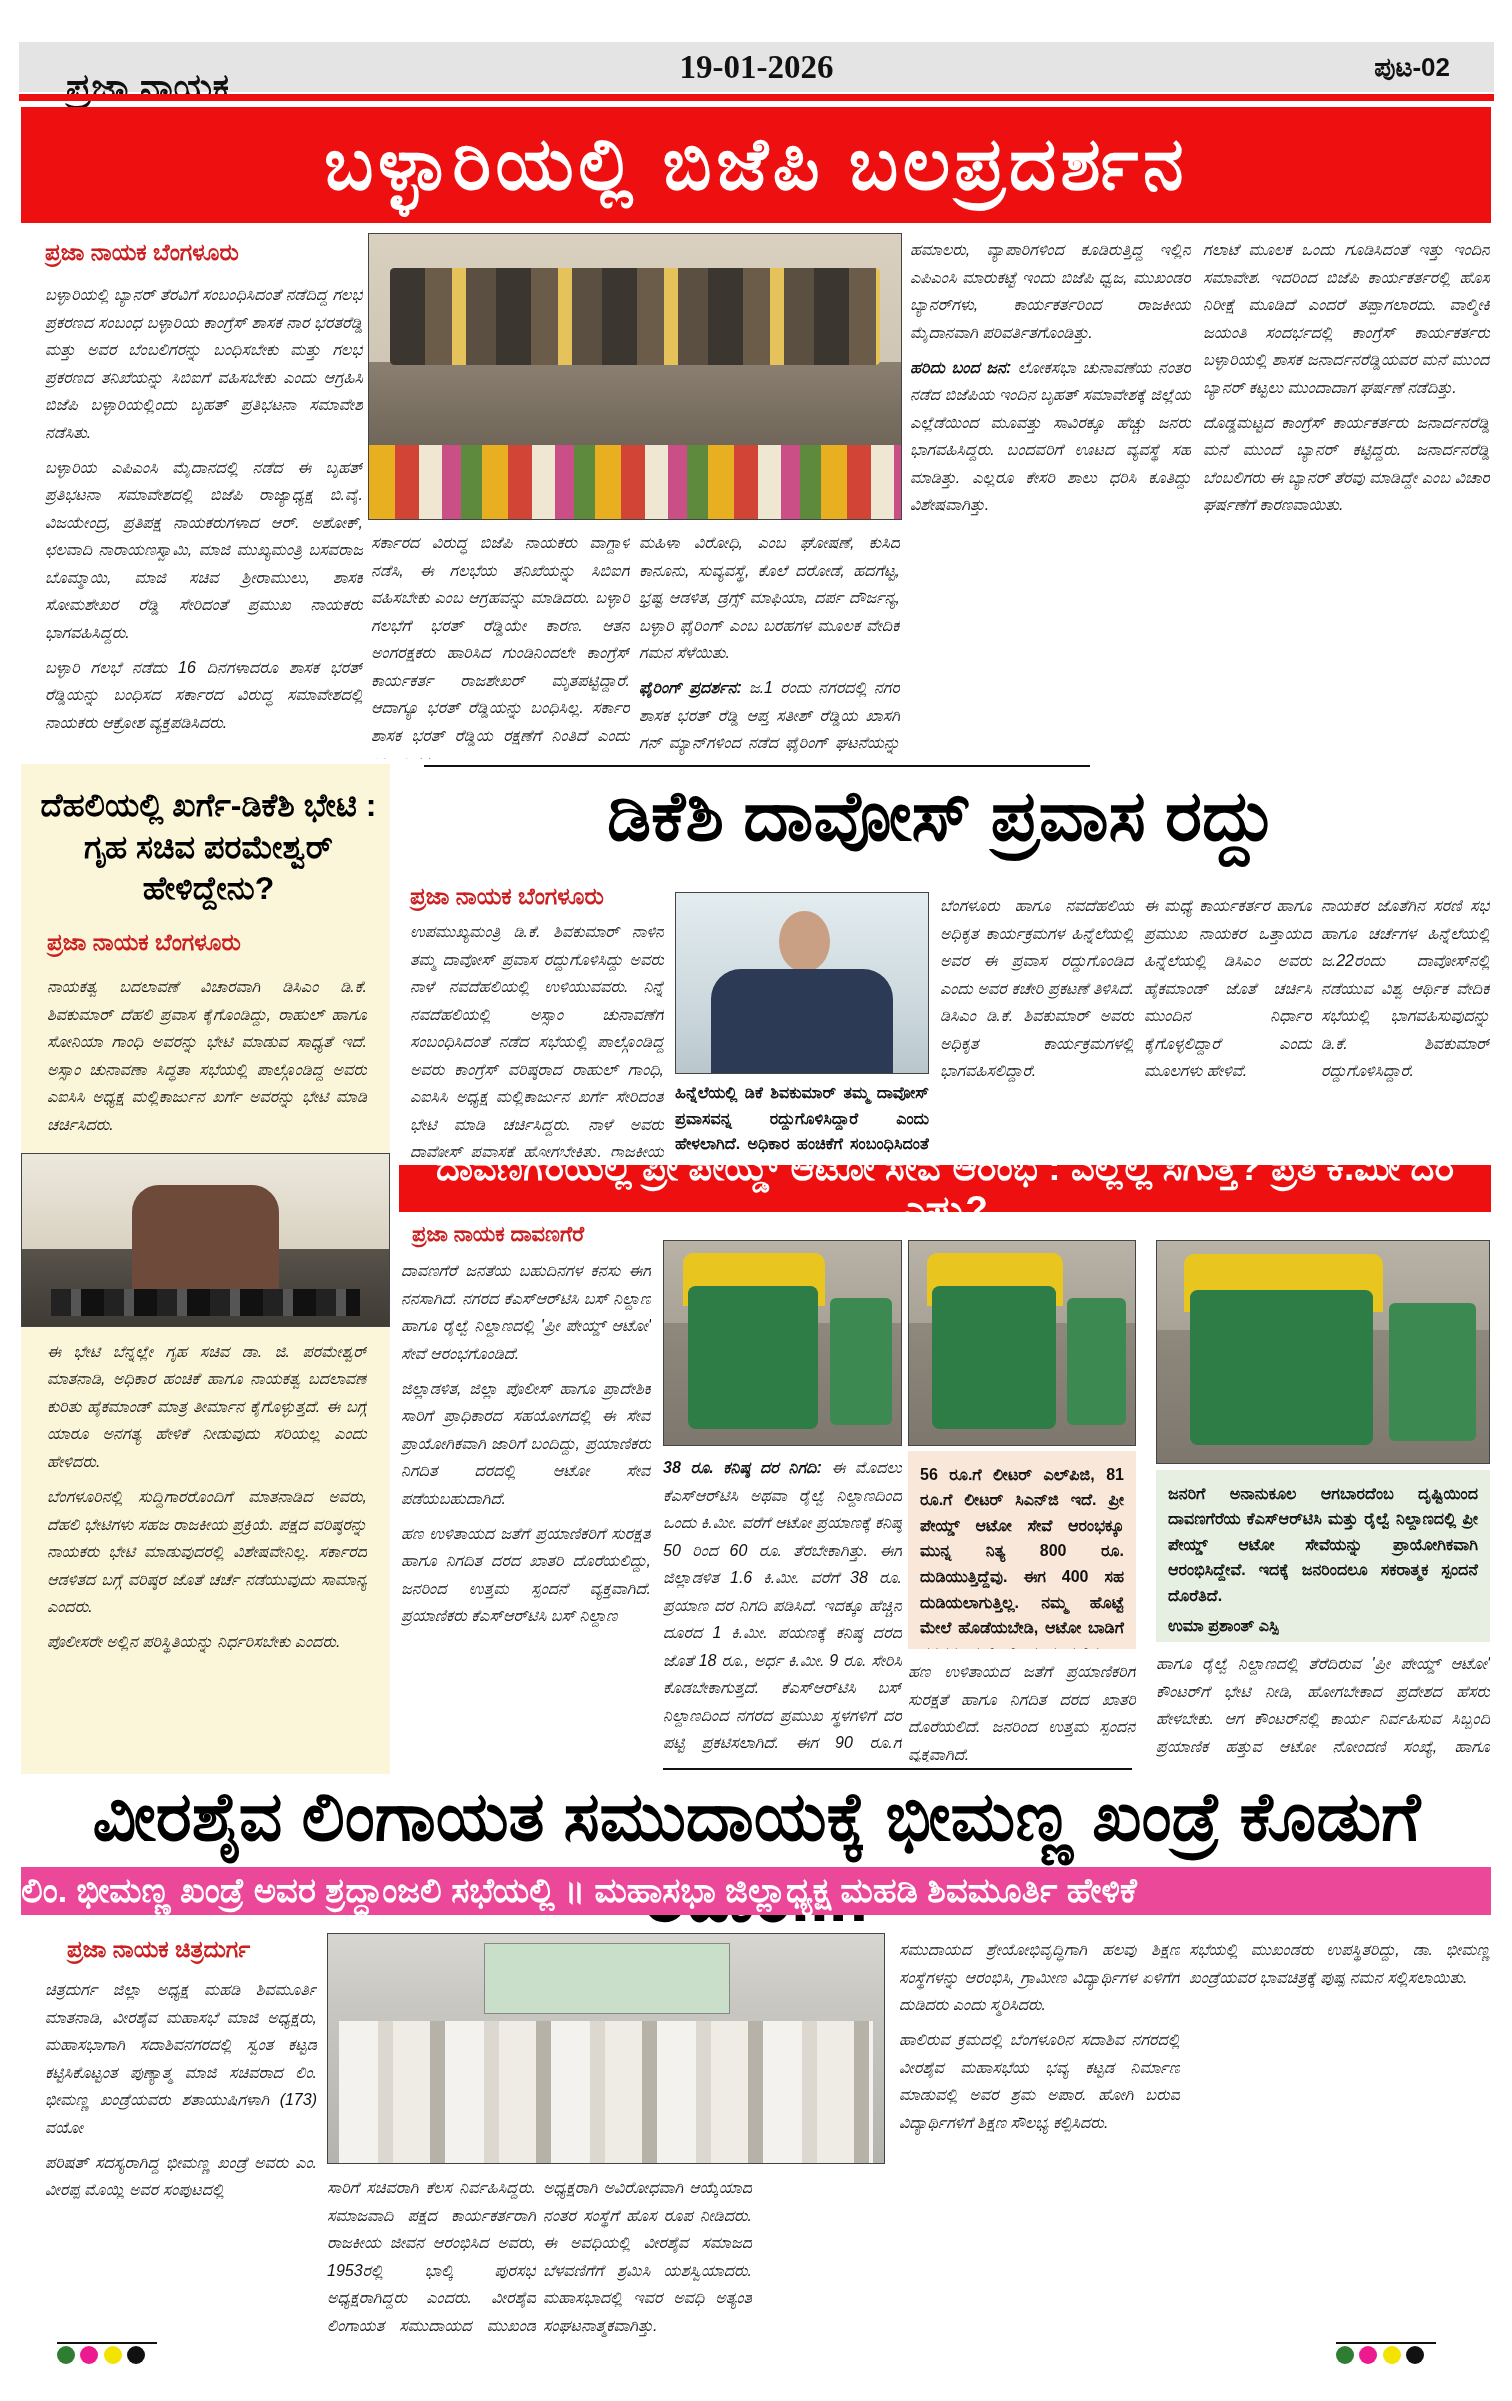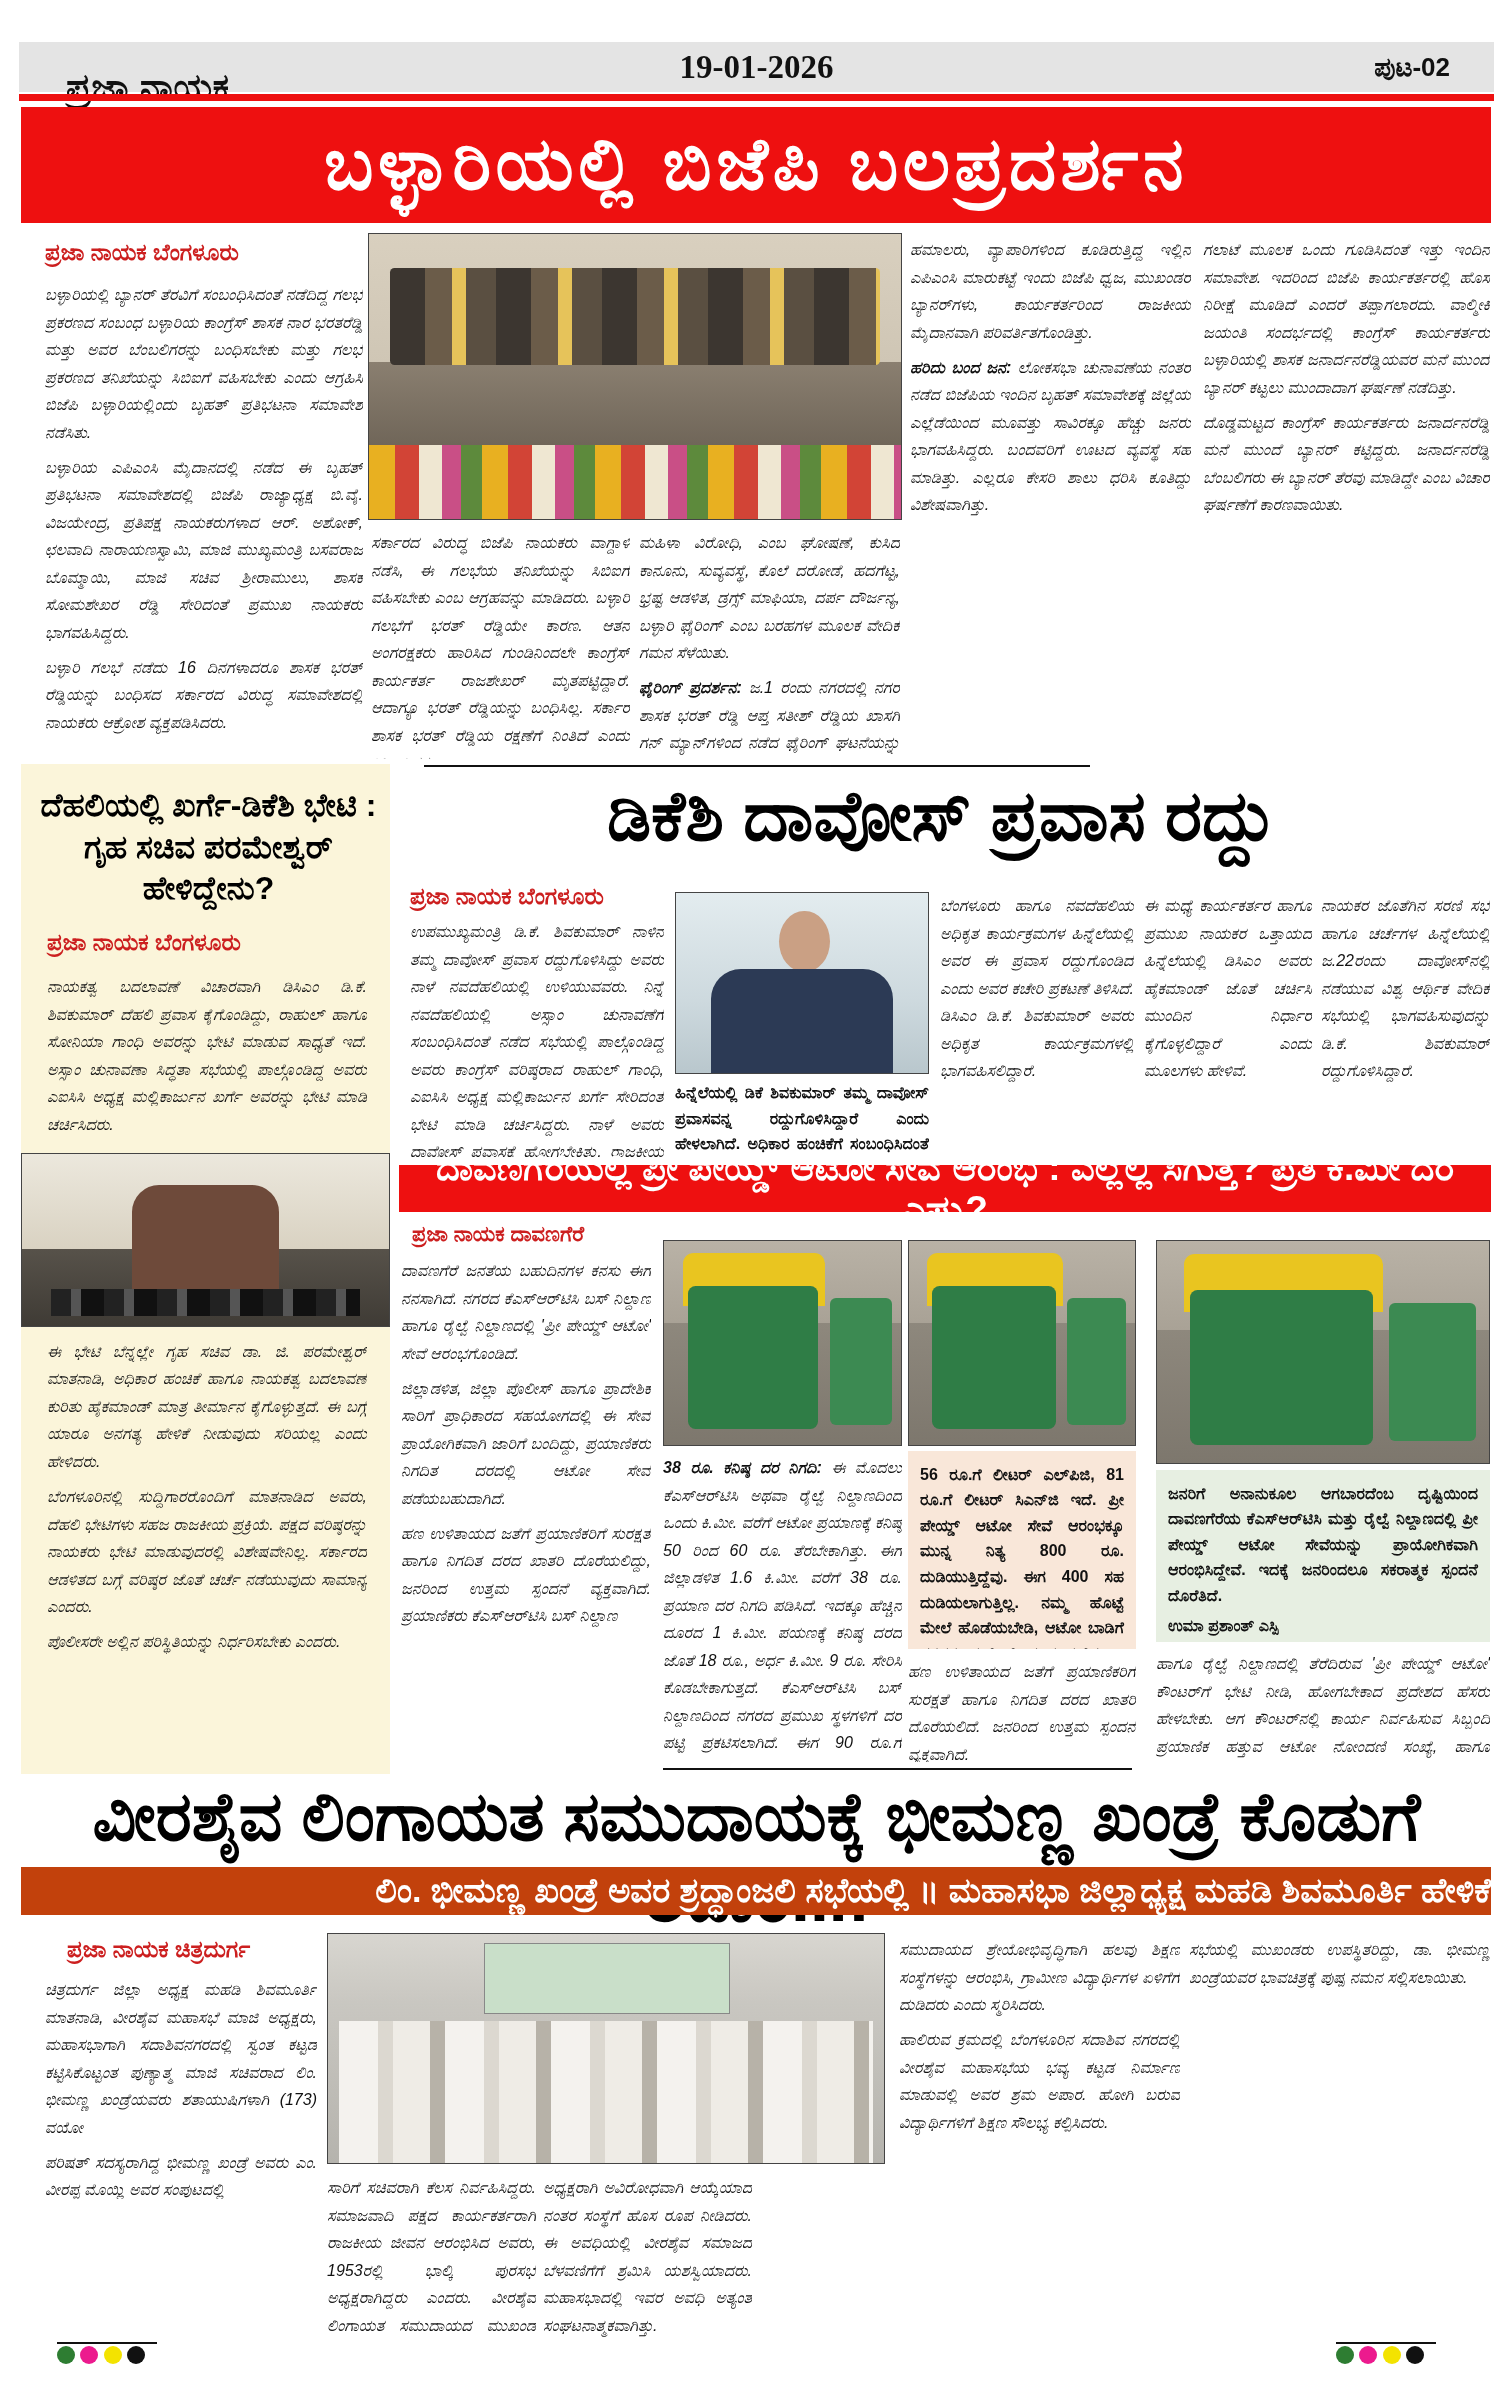--- a/index.html
+++ b/index.html
@@ -12,22 +12,22 @@
   #mast-title{margin-left:47px;font-size:36px;font-weight:bold;letter-spacing:0.8px;margin-top:39px;}
   #mast-date{position:absolute;left:0;right:0;text-align:center;
              font-family:"Liberation Serif","DejaVu Serif",serif;font-size:33px;font-weight:bold;}
   #mast-page{position:absolute;right:44px;font-size:26px;font-weight:bold;}
   #mast-rule{left:19px;top:94px;width:1475px;height:6.8px;background:#ee1010;}
   
   .redband{background:#ee1010;color:#fff;display:flex;align-items:center;justify-content:center;
            font-weight:bold;text-align:center;}
   #banner-main{left:21px;top:107px;width:1470px;height:116px;font-size:73px;letter-spacing:4.5px;}
   #banner-auto{left:399px;top:1165px;width:1092px;height:47px;font-size:37px;}
-  #band-magenta{left:21px;top:1867px;width:1470px;height:48px;background:#c2410c;color:#fff;
-                display:flex;align-items:center;justify-content:flex-end;font-size:34px;font-weight:bold;}
+  #band-magenta{left:21px;top:1867px;width:1470px;height:48px;background:#ec4899;color:#fff;
+                display:flex;align-items:center;justify-content:flex-start;font-size:34px;font-weight:bold;}
   
   .byline{color:#cc1f1f;font-weight:bold;font-size:23px;}
   .col{font-size:16px;line-height:1.72;text-align:justify;overflow:hidden;font-style:italic;}
   .col p{margin:0 0 7.6px 0;text-indent:0;}
   .lead-in{font-weight:bold;}
   .headline-k{font-weight:bold;color:#000;text-align:center;}
   .caption{font-weight:bold;font-size:16px;line-height:1.6;text-align:justify;overflow:hidden;}
   .quotebox{font-weight:bold;font-size:16px;line-height:1.6;text-align:justify;
             padding:10.6px 12px;box-sizing:border-box;overflow:hidden;}
   .rule{background:#111;}

